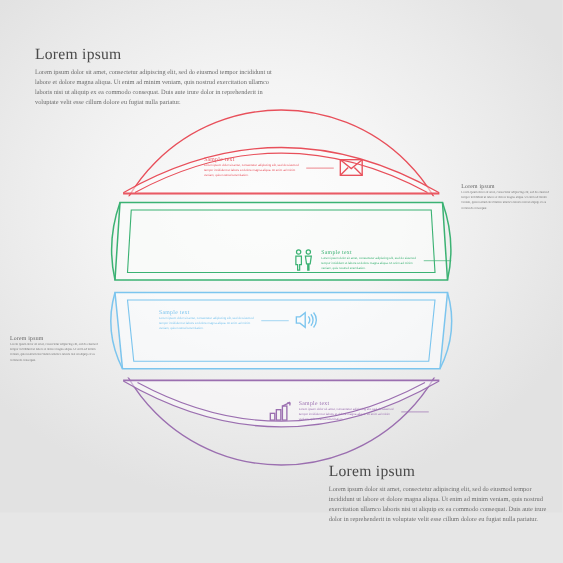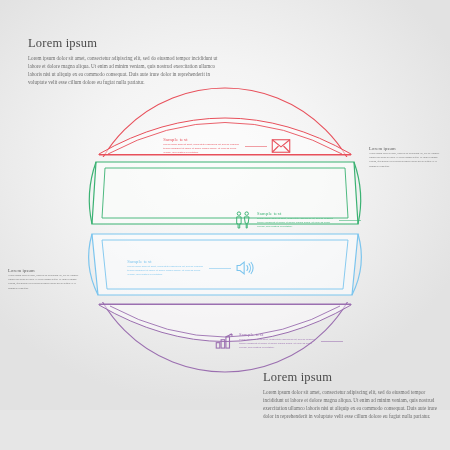--- a/index.html
+++ b/index.html
@@ -87,21 +87,21 @@
   }
   .seg-icon { width: 20px; height: 18px; flex: none; }
   .seg-icon svg { width: 100%; height: 100%; display: block; }
   .rule { height: 0; border-top: .5px solid currentColor; opacity:.55; width: 22px; }
 
   #seg1-content { left: 52px; top: 30px; color: #e8505b; }
   #seg2-content { left: 158px; top: 104px; color: #3bb273; }
   #seg3-content { left: 16px; top: 152px; color: #7cc5ee; }
   #seg4-content { left: 140px; top: 225px; color: #9b6fb0; }
 
-  .seg-num-big { font-size: 28px; margin-top: 24px; }
+  .seg-num-big { font-size: 28px; }
 </style>
 </head>
 <body>
 
 <div id="canvas">
 
   <div class="block" id="block-topleft">
     <div class="head">Lorem ipsum</div>
     <div class="body">Lorem ipsum dolor sit amet, consectetur adipiscing elit, sed do eiusmod tempor incididunt ut labore et dolore magna aliqua. Ut enim ad minim veniam, quis nostrud exercitation ullamco laboris nisi ut aliquip ex ea commodo consequat. Duis aute irure dolor in reprehenderit in voluptate velit esse cillum dolore eu fugiat nulla pariatur.</div>
   </div>

